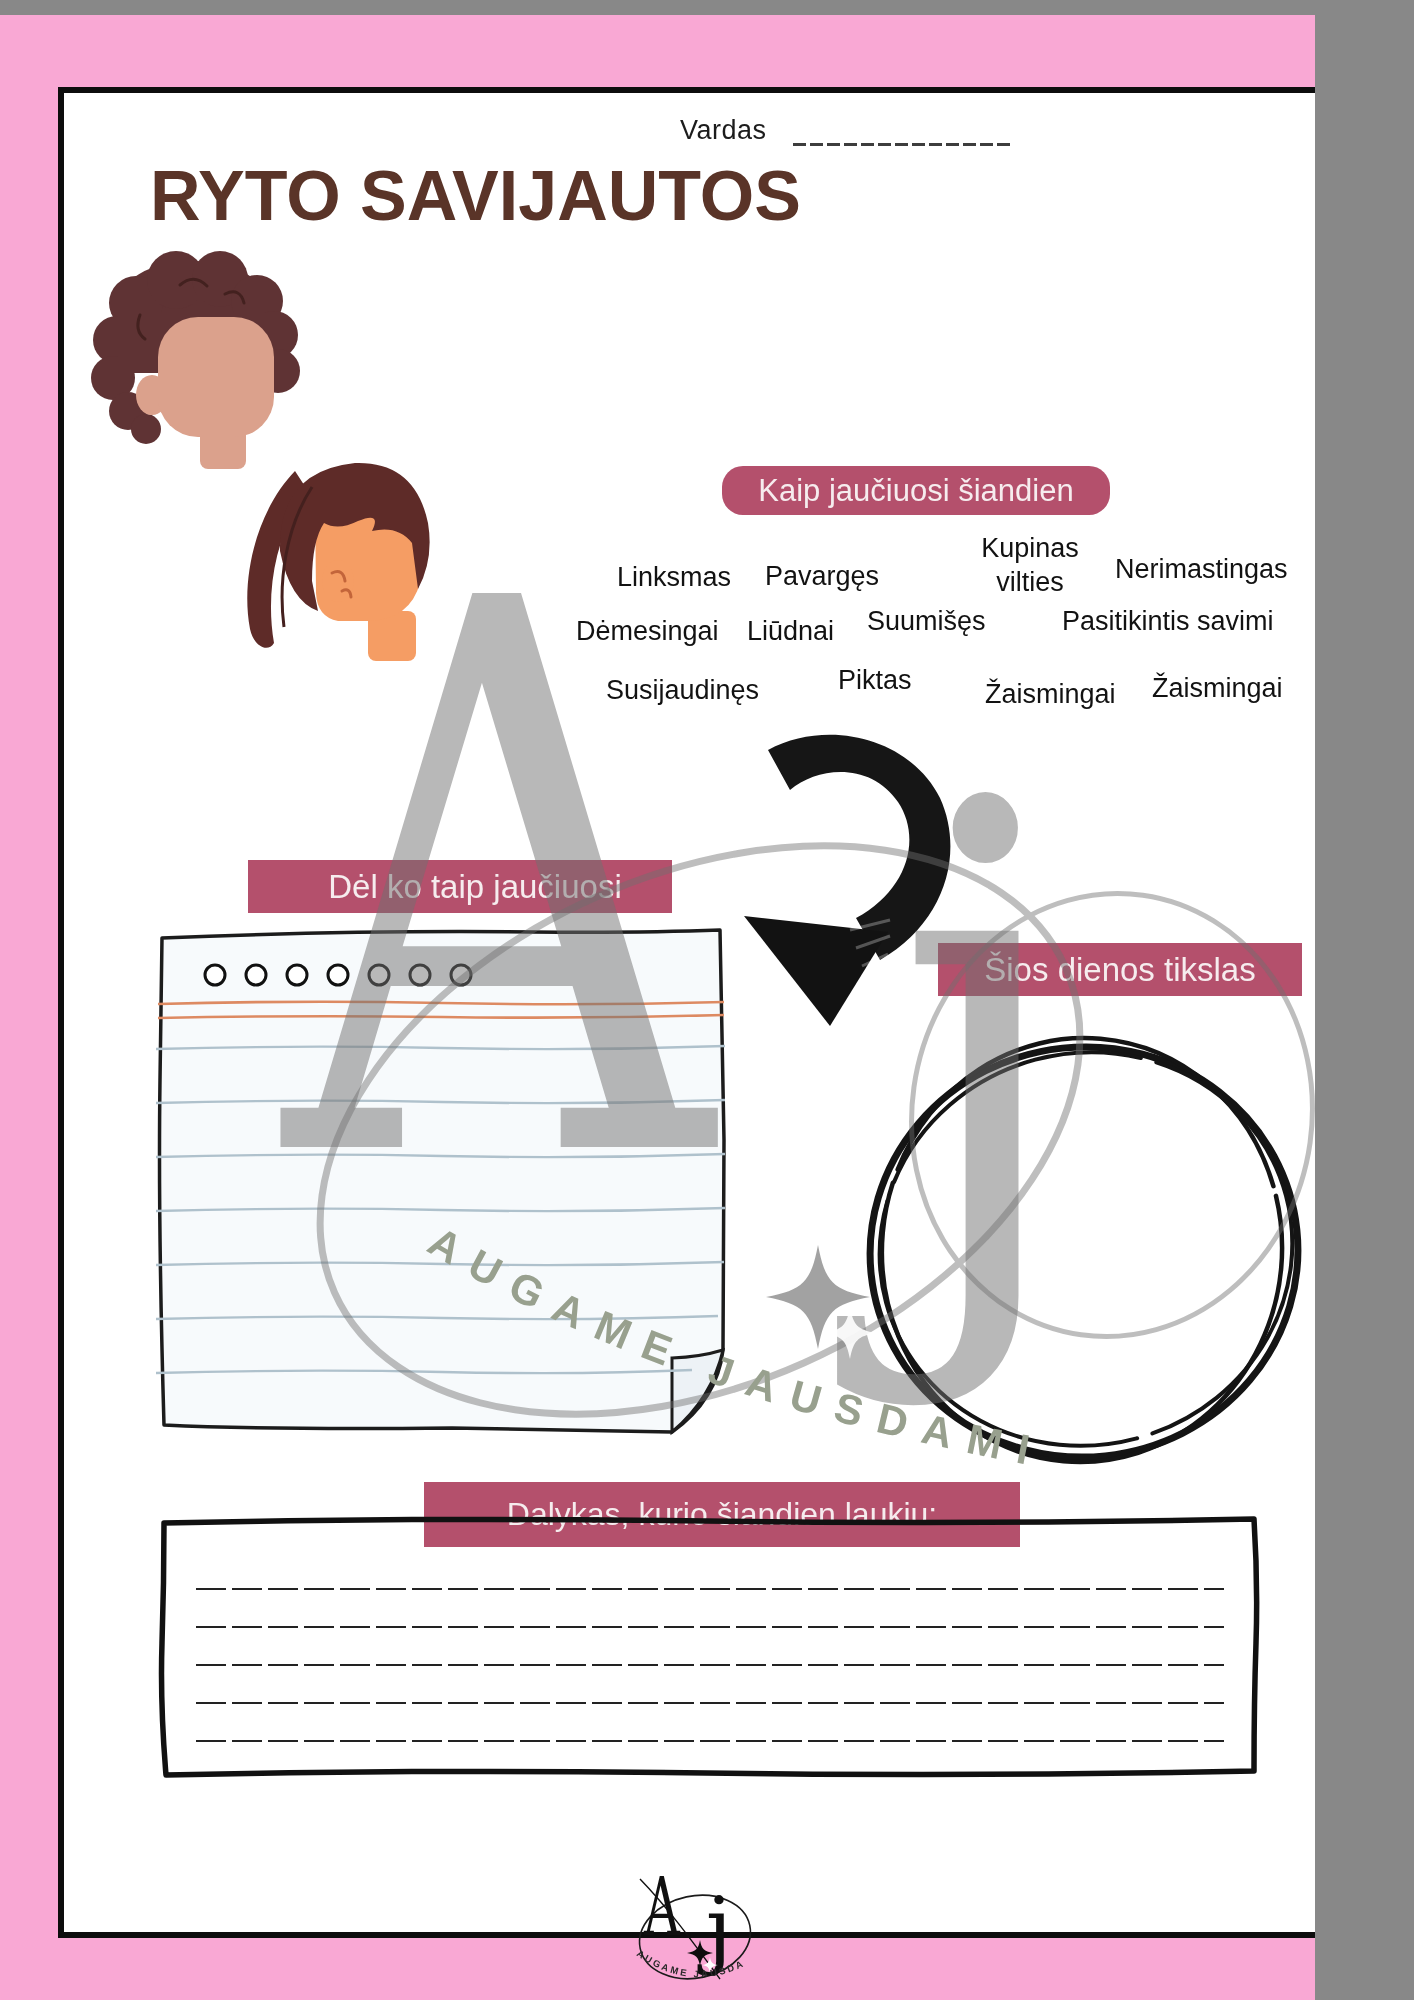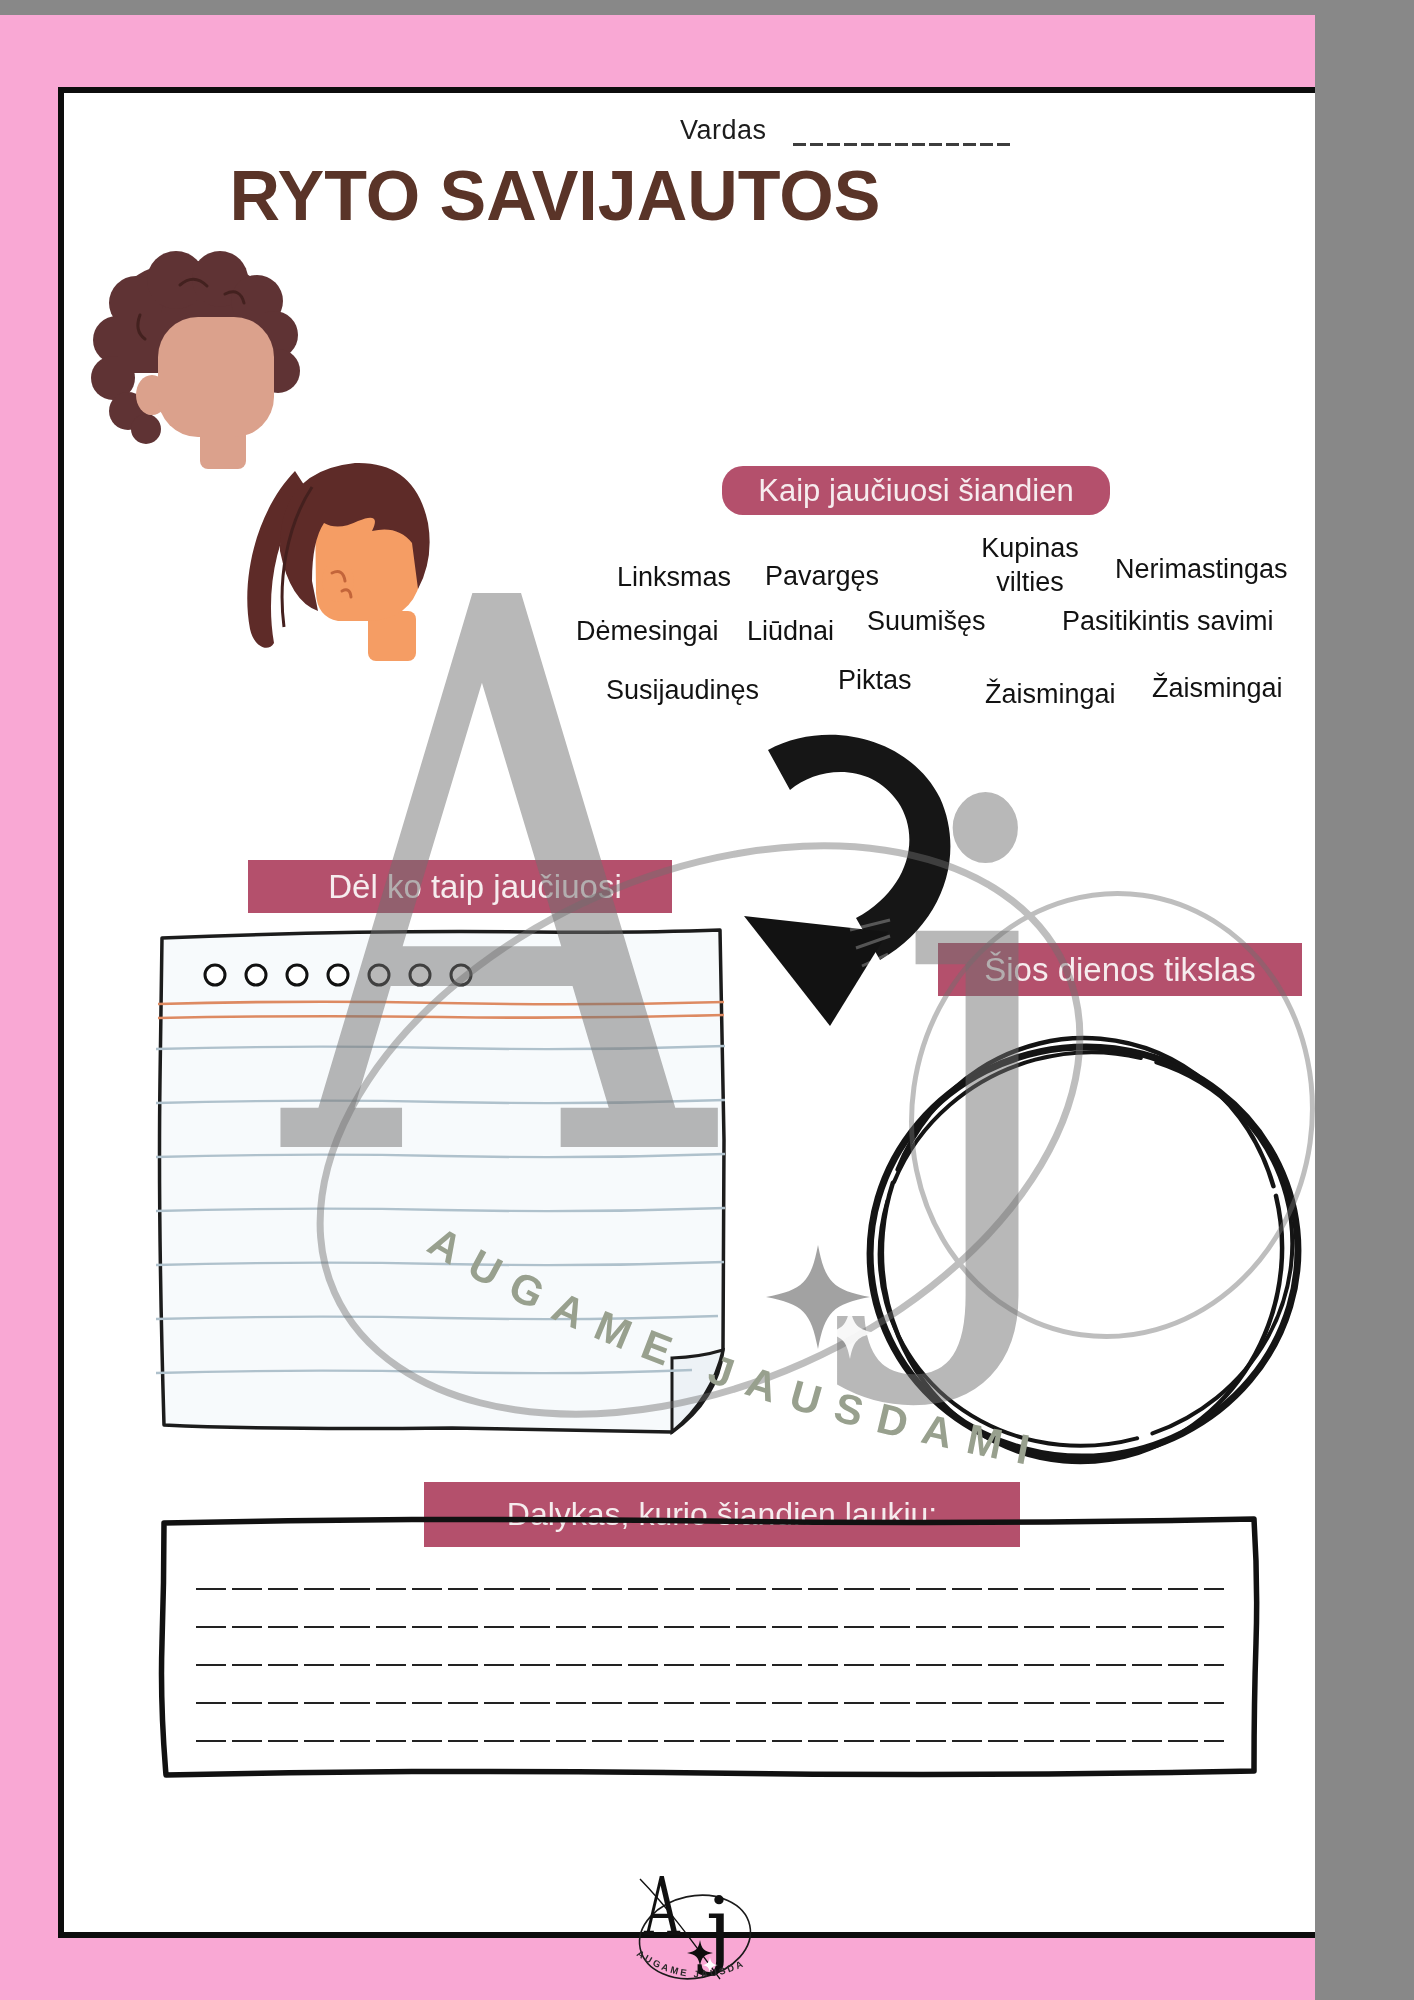--- a/index.html
+++ b/index.html
@@ -5,21 +5,21 @@
   html,body{margin:0;padding:0;background:#888;}
   .canvas{position:relative;width:1315px;height:2000px;background:#f9a8d4;overflow:hidden;
           font-family:"Liberation Sans","DejaVu Sans",sans-serif;margin-top:15px;}
   .page{position:absolute;left:58px;top:72px;width:1284px;height:1839px;
         background:#ffffff;border:6px solid #0d0d0d;}
   
   .vardas{position:absolute;left:680px;top:100px;font-size:27px;color:#1c1c1c;letter-spacing:.5px;}
   .vardas-line{position:absolute;left:793px;top:128px;width:218px;height:3px;
                background:repeating-linear-gradient(90deg,#3d3d3d 0 13px,transparent 13px 17px);}
   
-  .title{position:absolute;left:150px;top:138px;width:810px;text-align:center;
+  .title{position:absolute;left:150px;top:138px;width:810px;text-align:left;
          color:#5a3428;font-weight:bold;font-size:70px;line-height:86px;letter-spacing:0px;}
   
   .banner{position:absolute;background:#b4506c;color:#f6ecee;display:flex;
           align-items:center;justify-content:center;white-space:nowrap;}
   .banner1{left:722px;top:451px;width:388px;height:49px;font-size:31px;border-radius:21px;}
   .banner2{left:248px;top:845px;width:394px;height:53px;font-size:33px;padding-left:30px;}
   .banner3{left:938px;top:928px;width:364px;height:53px;font-size:33px;}
   .banner4{left:424px;top:1467px;width:596px;height:65px;font-size:32px;}
   
   .word{position:absolute;font-size:27px;color:#121212;white-space:nowrap;}

